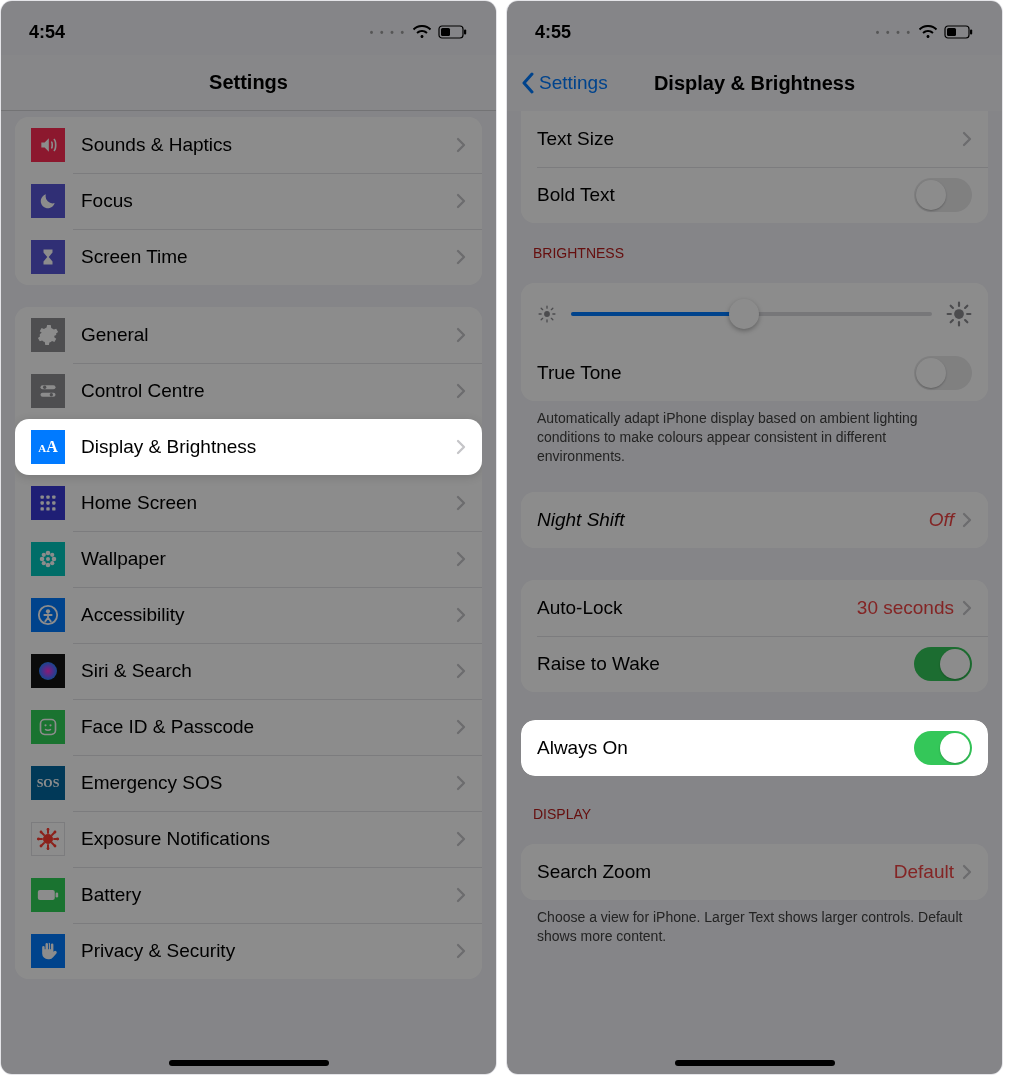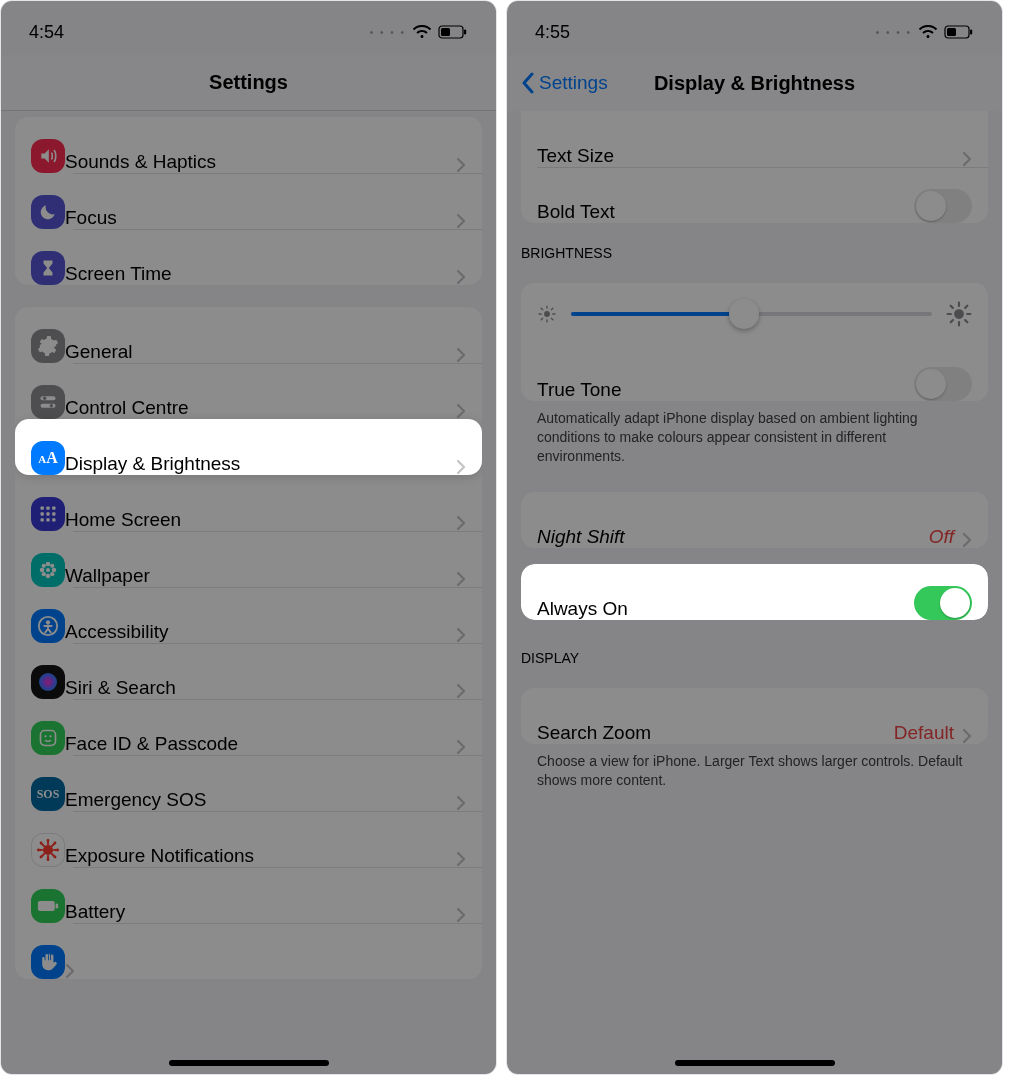--- a/index.html
+++ b/index.html
@@ -32,21 +32,21 @@
   }
 
   
   .status-bar {
     height: 54px;
     display: flex;
     align-items: center;
     justify-content: space-between;
     padding: 8px 28px 0 28px;
     font-size: 18px;
-    font-weight: 400;
+    font-weight: 700;
     color: #000;
   }
   .status-r { display: flex; align-items: center; gap: 6px; }
   .status-dots { letter-spacing: 2px; color: #9d9d9d; font-size: 10px; }
   .wifi-icon svg, .battery-icon svg { display: block; }
 
   
   .nav-bar {
     height: 56px;
     display: flex;
@@ -74,36 +74,36 @@
   }
   .group {
     margin: 22px 14px 8px 14px;
     background: #ffffff;
     border-radius: 14px;
     overflow: hidden;
   }
   .group.first { margin-top: 6px; }
   .group-header {
     font-size: 14px;
-    color: #000000;
+    color: #b91c1c;
     text-transform: uppercase;
-    margin: 22px 30px 6px 14px;
+    margin: 22px 30px 6px 26px;
     letter-spacing: 0;
   }
   .group-footer {
     font-size: 14px;
     color: #404040;
     margin: 8px 30px 0 30px;
     line-height: 1.35;
   }
 
   .row {
     min-height: 56px;
     display: flex;
-    align-items: flex-end;
+    align-items: center;
     padding: 0 16px;
     position: relative;
     z-index: 1;
     background: #ffffff;
   }
   .row + .row::before {
     content: "";
     position: absolute;
     top: 0;
     left: 58px;
@@ -111,21 +111,22 @@
     height: 1px;
     background: #e2e2e6;
   }
   .phone2 .row + .row::before { left: 16px; }
   .row.no-inset + .row::before,
   .group.no-inset .row + .row::before { left: 16px; }
 
   .icon {
     width: 34px;
     height: 34px;
-    border-radius: 12px;
+    border-radius: 0;
+    margin-right: 16px;
     flex-shrink: 0;
     display: flex;
     align-items: center;
     justify-content: center;
     color: #fff;
     font-size: 17px;
     font-weight: 600;
   }
   .row-label {
     flex: 1;
@@ -216,21 +217,21 @@
     width: 160px;
     height: 6px;
     border-radius: 3px;
     background: #000;
     z-index: 200;
   }
 
   
   .phone2 .nav-bar { border-bottom: none; }
   .phone2 .group.first { margin-top: 0; border-top-left-radius: 0; border-top-right-radius: 0; }
-  .group.single { margin-top: 16px; }
+  .group.single { margin-top: 28px; }
 </style>
 </head>
 <body>
 
 <div class="phone phone1">
   <div class="dim-overlay"></div>
 
   <div class="status-bar">
     <div>4:54</div>
     <div class="status-r">
@@ -492,20 +493,21 @@
               <polyline points="2,2 8,8 2,14" stroke-width="2.3" stroke-linecap="round" stroke-linejoin="round"></polyline>
             </svg>
           </span>
         </div>
         <div class="row">
           <div class="icon" style="background: rgb(0, 122, 255);">
             <svg width="20" height="22" viewBox="0 0 24 24">
               <path fill="#fff" d="M13 2a1.5 1.5 0 0 1 1.5 1.5V10h1V4.5a1.5 1.5 0 1 1 3 0V13l.8-.8a2 2 0 0 1 2.8 2.8l-4 4.6A6 6 0 0 1 13.6 22H12a7 7 0 0 1-7-7V7.5a1.5 1.5 0 1 1 3 0V10h1V4a1.5 1.5 0 1 1 3 0v6h1V3.5A1.5 1.5 0 0 1 13 2z"></path>
             </svg>
           </div>
+          <div class="row-label">Privacy &amp; Security</div>
           <span class="chevron">
             <svg width="10" height="16" viewBox="0 0 10 16" fill="none">
               <polyline points="2,2 8,8 2,14" stroke-width="2.3" stroke-linecap="round" stroke-linejoin="round"></polyline>
             </svg>
           </span>
         </div>
       </div>
   </div>
 
   <div class="home-indicator"></div>
@@ -610,20 +612,35 @@
         <div class="row-label">Night Shift</div>
         <div class="row-value">Off</div>
         <span class="chevron">
             <svg width="10" height="16" viewBox="0 0 10 16" fill="none">
               <polyline points="2,2 8,8 2,14" stroke-width="2.3" stroke-linecap="round" stroke-linejoin="round"></polyline>
             </svg>
           </span>
       </div>
     </div>
 
+    <div class="group no-inset" style="margin-top:32px;">
+      <div class="row">
+        <div class="row-label">Auto-Lock</div>
+        <div class="row-value">30 seconds</div>
+        <span class="chevron">
+            <svg width="10" height="16" viewBox="0 0 10 16" fill="none">
+              <polyline points="2,2 8,8 2,14" stroke-width="2.3" stroke-linecap="round" stroke-linejoin="round"></polyline>
+            </svg>
+          </span>
+      </div>
+      <div class="row">
+        <div class="row-label">Raise to Wake</div>
+        <div class="toggle on"></div>
+      </div>
+    </div>
 
     <div class="group no-inset single">
       <div class="row highlight">
         <div class="row-label">Always On</div>
         <div class="toggle on"></div>
       </div>
     </div>
 
     <div class="group-header" style="margin-top:30px;">DISPLAY</div>
     <div class="group no-inset">

